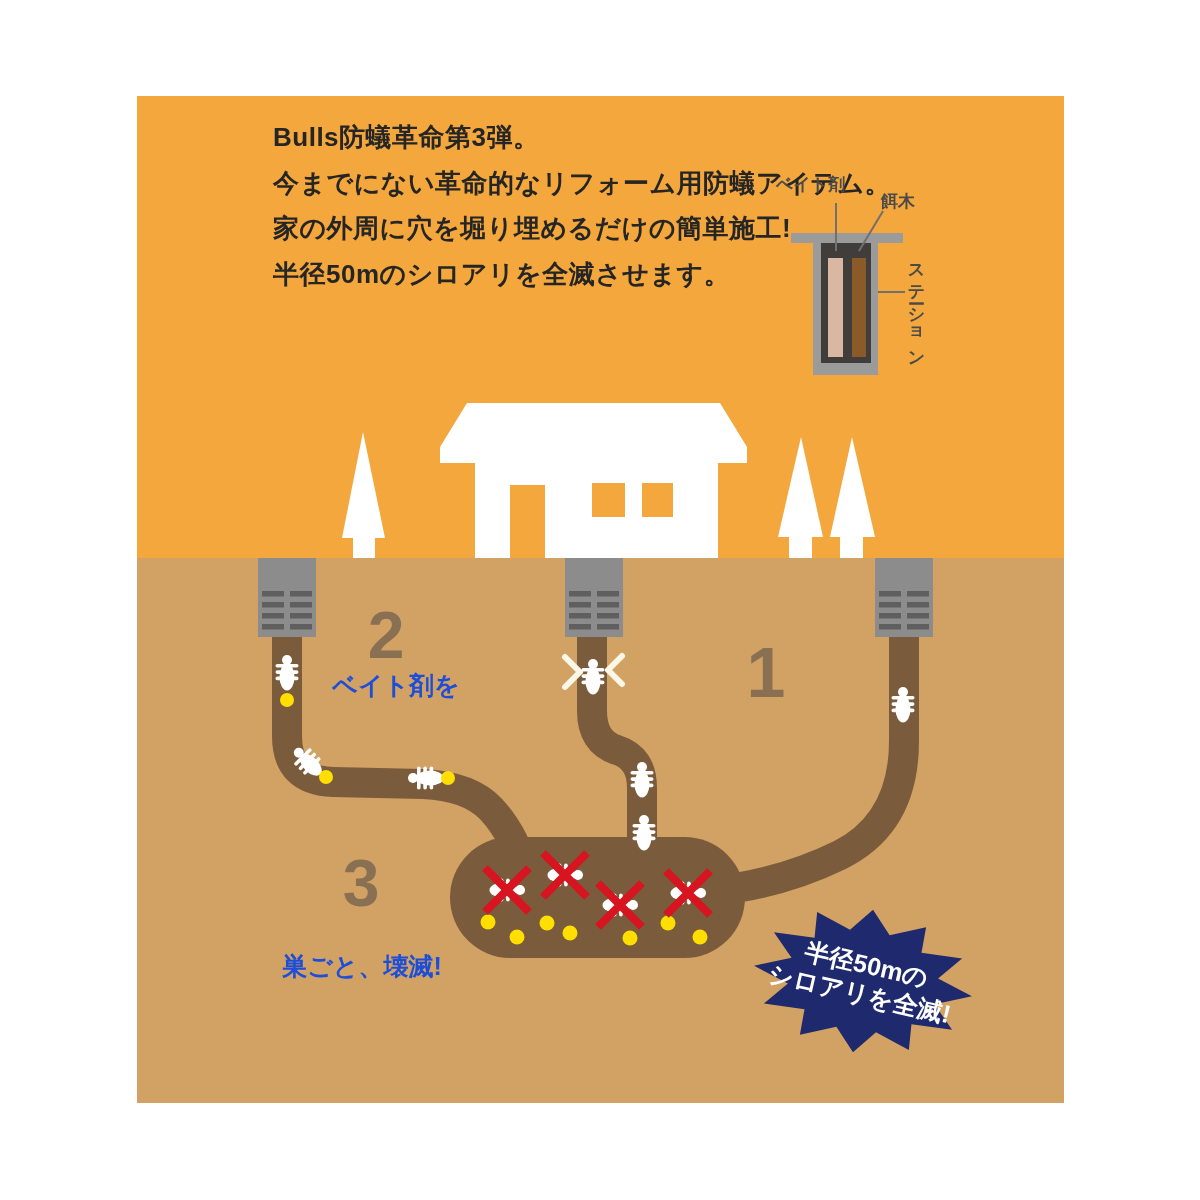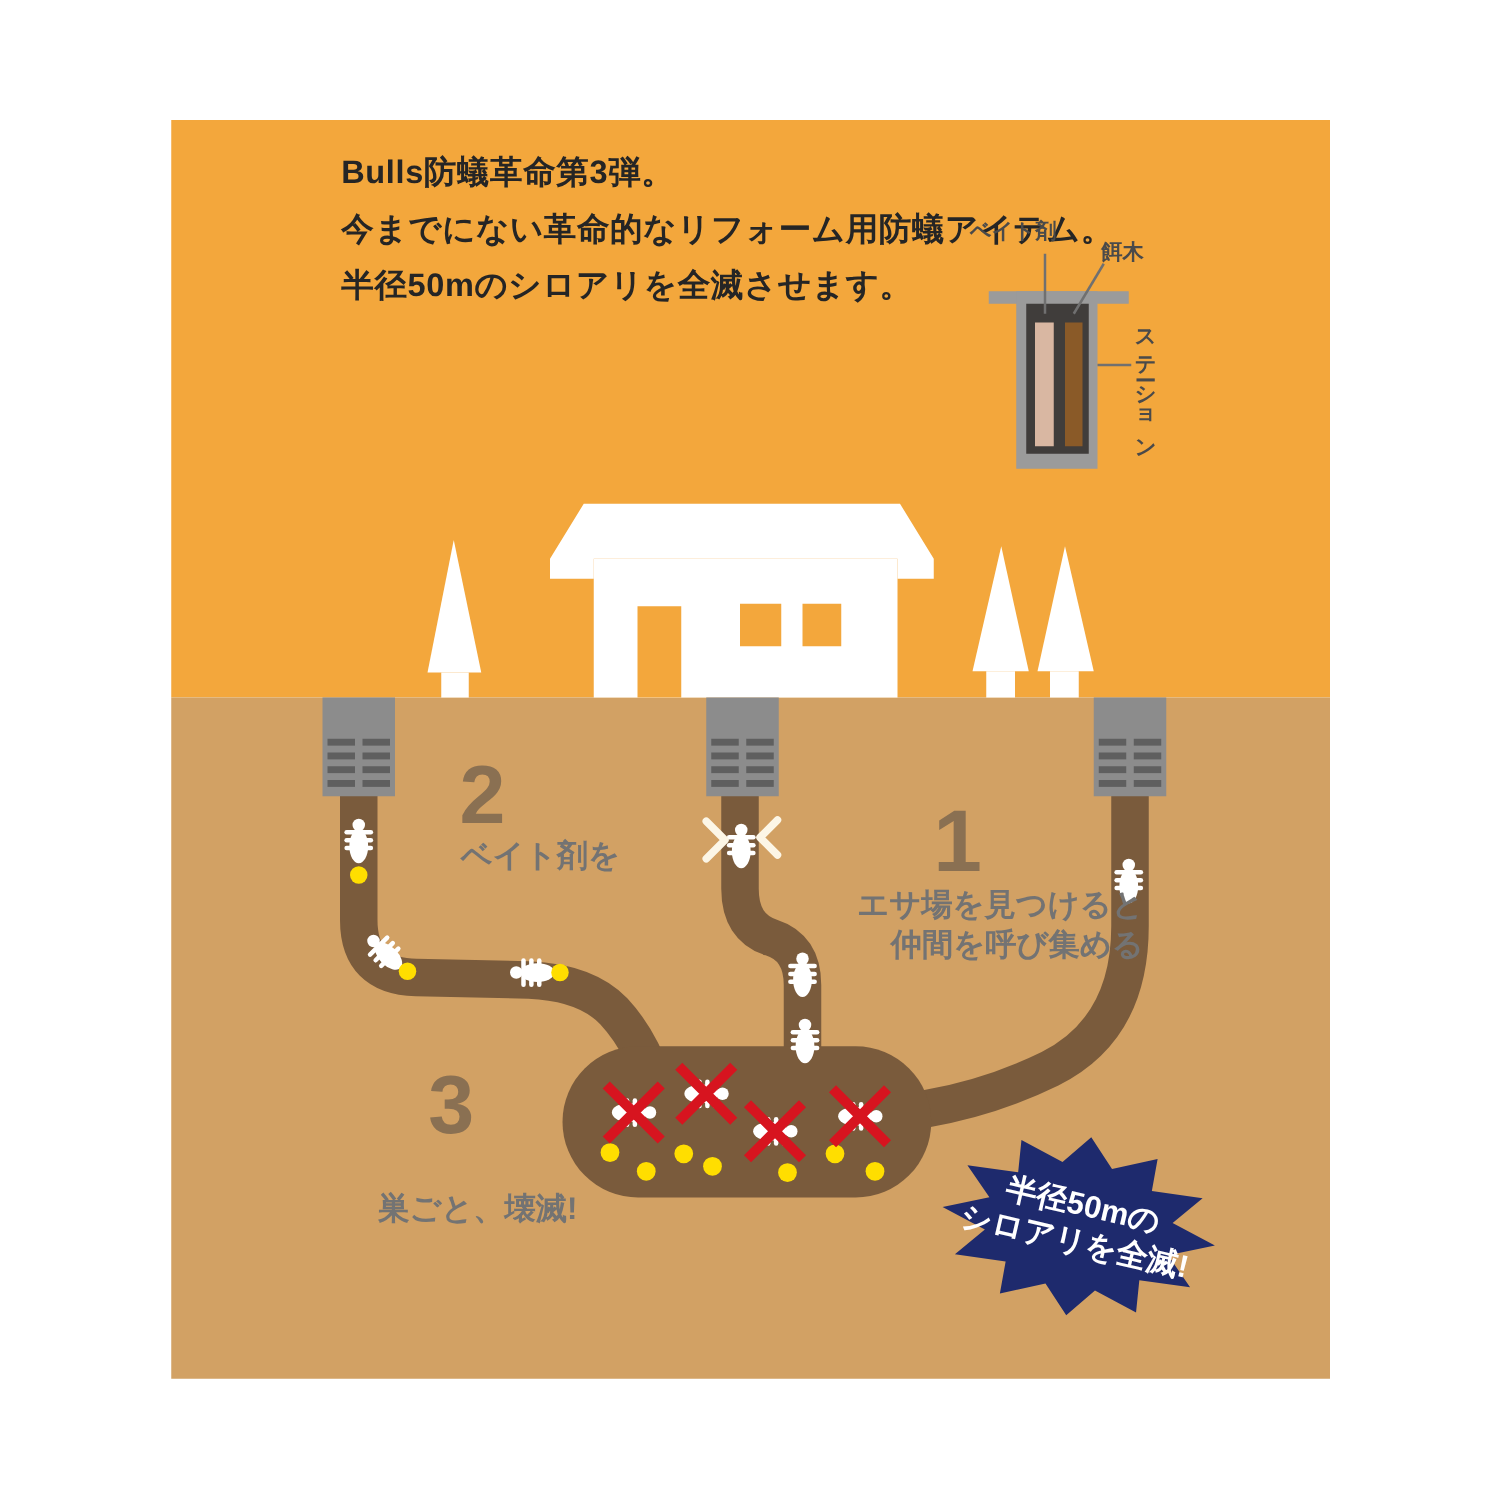--- a/index.html
+++ b/index.html
@@ -10,21 +10,21 @@
   .sky{left:0;top:0;width:927px;height:462px;background:#F3A73C;}
   .ground{left:0;top:462px;width:927px;height:545px;background:#D2A164;}
   svg.scene{position:absolute;left:0;top:0;width:927px;height:1007px;}
   .intro{left:136px;top:19px;color:#252525;font-size:26px;font-weight:bold;
          line-height:45.5px;white-space:nowrap;letter-spacing:0.5px;}
   .diagram-label{color:#4A4A4A;font-size:17px;font-weight:bold;white-space:nowrap;}
   .label-bait{left:639px;top:77px;width:120px;text-align:left;}
   .label-wood{left:744px;top:94px;}
   .label-station{left:768px;top:156px;writing-mode:vertical-rl;letter-spacing:2px;}
   .step-num{color:#8A7052;font-weight:bold;font-size:66px;line-height:72px;text-align:center;width:100px;}
-  .step-text{color:#737373;font-weight:bold;font-size:25px;text-align:right;white-space:nowrap;}
+  .step-text{color:#1d4ed8;font-weight:bold;font-size:25px;text-align:center;white-space:nowrap;}
   .num1{left:579px;top:541px;font-size:70px;}
   .txt1{left:474px;top:612px;width:304px;line-height:32px;}
   .num2{left:199px;top:503px;}
   .txt2{left:159px;top:575px;width:200px;line-height:29px;}
   .num3{left:174px;top:751px;}
   .txt3{left:125px;top:826px;width:200px;margin-top:28px;}
   .badge-text{left:626px;top:853px;width:200px;color:#ffffff;font-weight:bold;
               font-size:25px;line-height:30px;text-align:center;transform:rotate(13deg);white-space:nowrap;}
 </style>
 </head>
@@ -153,32 +153,29 @@
         <path d="M-22,-22 L22,22 M-22,22 L22,-22" stroke="#D7141F" stroke-width="8" fill="none"></path>
       </g>
     </g>
 
     <polygon fill="#1E2A6D" transform="rotate(8 726 885)" points="836,885 800,898 821,921 780,921 781,947 746,934 726,957 706,934 671,947 672,921 631,921 652,898 616,885 652,872 631,849 672,849 671,823 706,836 726,813 746,836 781,823 780,849 821,849 800,872"></polygon>
   </svg>
 
   <div class="abs intro">
     <div>Bulls防蟻革命第3弾。</div>
     <div>今までにない革命的なリフォーム用防蟻アイテム。</div>
+    <div>家の外周に穴を堀り埋めるだけの簡単施工!</div>
     <div>半径50mのシロアリを全滅させます。</div>
   </div>
 
   <div class="abs diagram-label label-bait">ベイト剤</div>
   <div class="abs diagram-label label-wood">餌木</div>
   <div class="abs diagram-label label-station">ステーション</div>
 
   <div class="abs step-num num1">1</div>
-  <div class="abs step-text txt1">
-    <div>エサ場を見つけると</div>
-    <div>仲間を呼び集める</div>
-  </div>
 
   <div class="abs step-num num2">2</div>
   <div class="abs step-text txt2">
     <div>ベイト剤を</div>
   </div>
 
   <div class="abs step-num num3">3</div>
   <div class="abs step-text txt3">巣ごと、壊滅!</div>
 
   <div class="abs badge-text">

